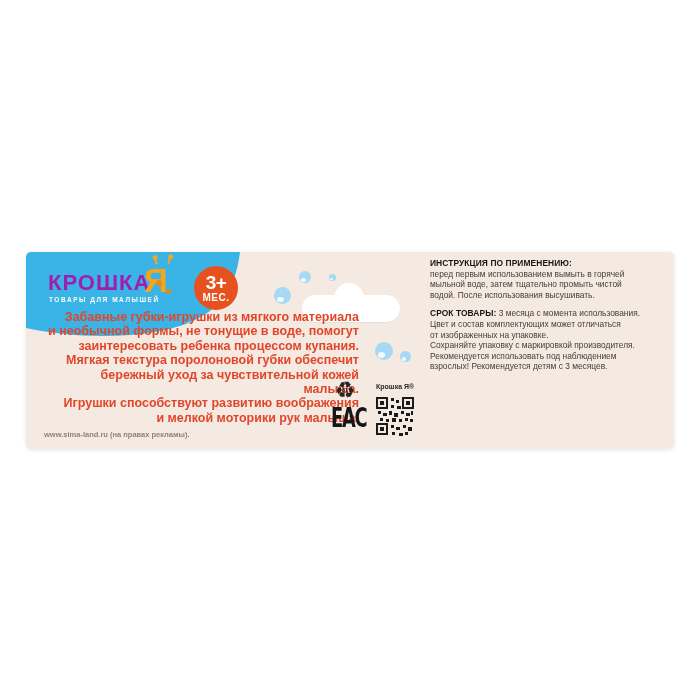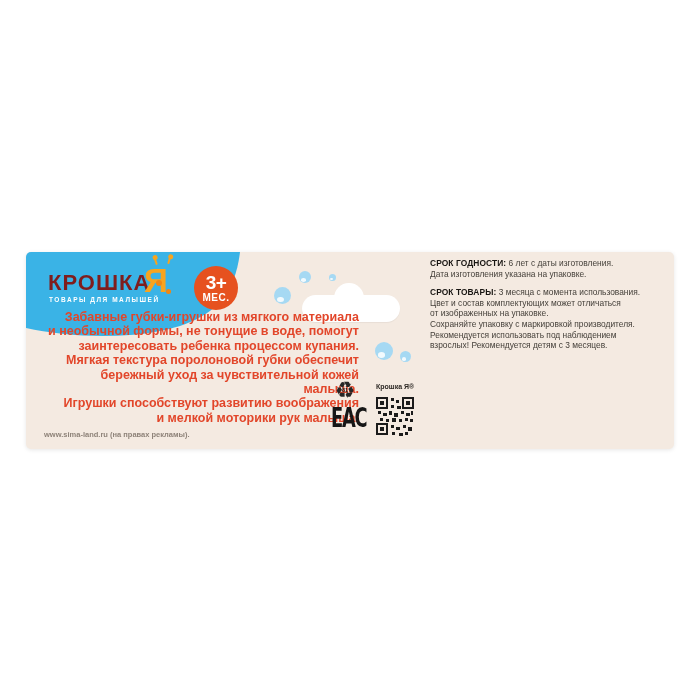--- a/index.html
+++ b/index.html
@@ -9,21 +9,21 @@
     position:relative;overflow:hidden;
   }
   .card{
     position:absolute;left:26px;top:252px;width:648px;height:197px;
     background:#f4eae1;border-radius:5px;overflow:hidden;
     box-shadow:0 1px 4px rgba(0,0,0,0.10);
   }
   
   .blob{position:absolute;left:0;top:0;width:236px;height:88px;}
   .logo-text{
-    position:absolute;left:22px;top:20px;color:#7f1d1d;
+    position:absolute;left:22px;top:20px;color:#a21caf;
     font-size:22px;font-weight:bold;letter-spacing:1px;line-height:1;
   }
   .logo-tagline{
     position:absolute;left:23px;top:45px;color:#ffffff;
     font-size:6.5px;font-weight:bold;letter-spacing:1.55px;line-height:1;
   }
   .giraffe{
     position:absolute;left:116px;top:6px;width:42px;height:48px;
   }
   .giraffe .letter{
@@ -186,22 +186,24 @@
       <rect x="33" y="33" width="4" height="4"></rect>
       <rect x="17" y="38" width="3" height="3"></rect>
       <rect x="24" y="39" width="4" height="3"></rect>
       <rect x="30" y="38" width="3" height="3"></rect>
     </g>
   </svg>
 
   <div class="eac">ЕАС</div>
 
   <div class="info">
-    <p><b>СРОК ГОДНОСТИ:</b> <span class="body">6 лет с даты изготовления.
-Дата изготовления указана на упаковке.</span></p>
+    <p><b>ИНСТРУКЦИЯ ПО ПРИМЕНЕНИЮ:</b><span class="body">
+перед первым использованием вымыть в горячей
+мыльной воде, затем тщательно промыть чистой
+водой. После использования высушивать.</span></p>
     <p><b>СРОК ТОВАРЫ:</b> <span class="body">3 месяца с момента использования.
 Цвет и состав комплектующих может отличаться
 от изображенных на упаковке.
 Сохраняйте упаковку с маркировкой производителя.
 Рекомендуется использовать под наблюдением
 взрослых! Рекомендуется детям с 3 месяцев.</span></p>
   </div>
 
 </div>
 

